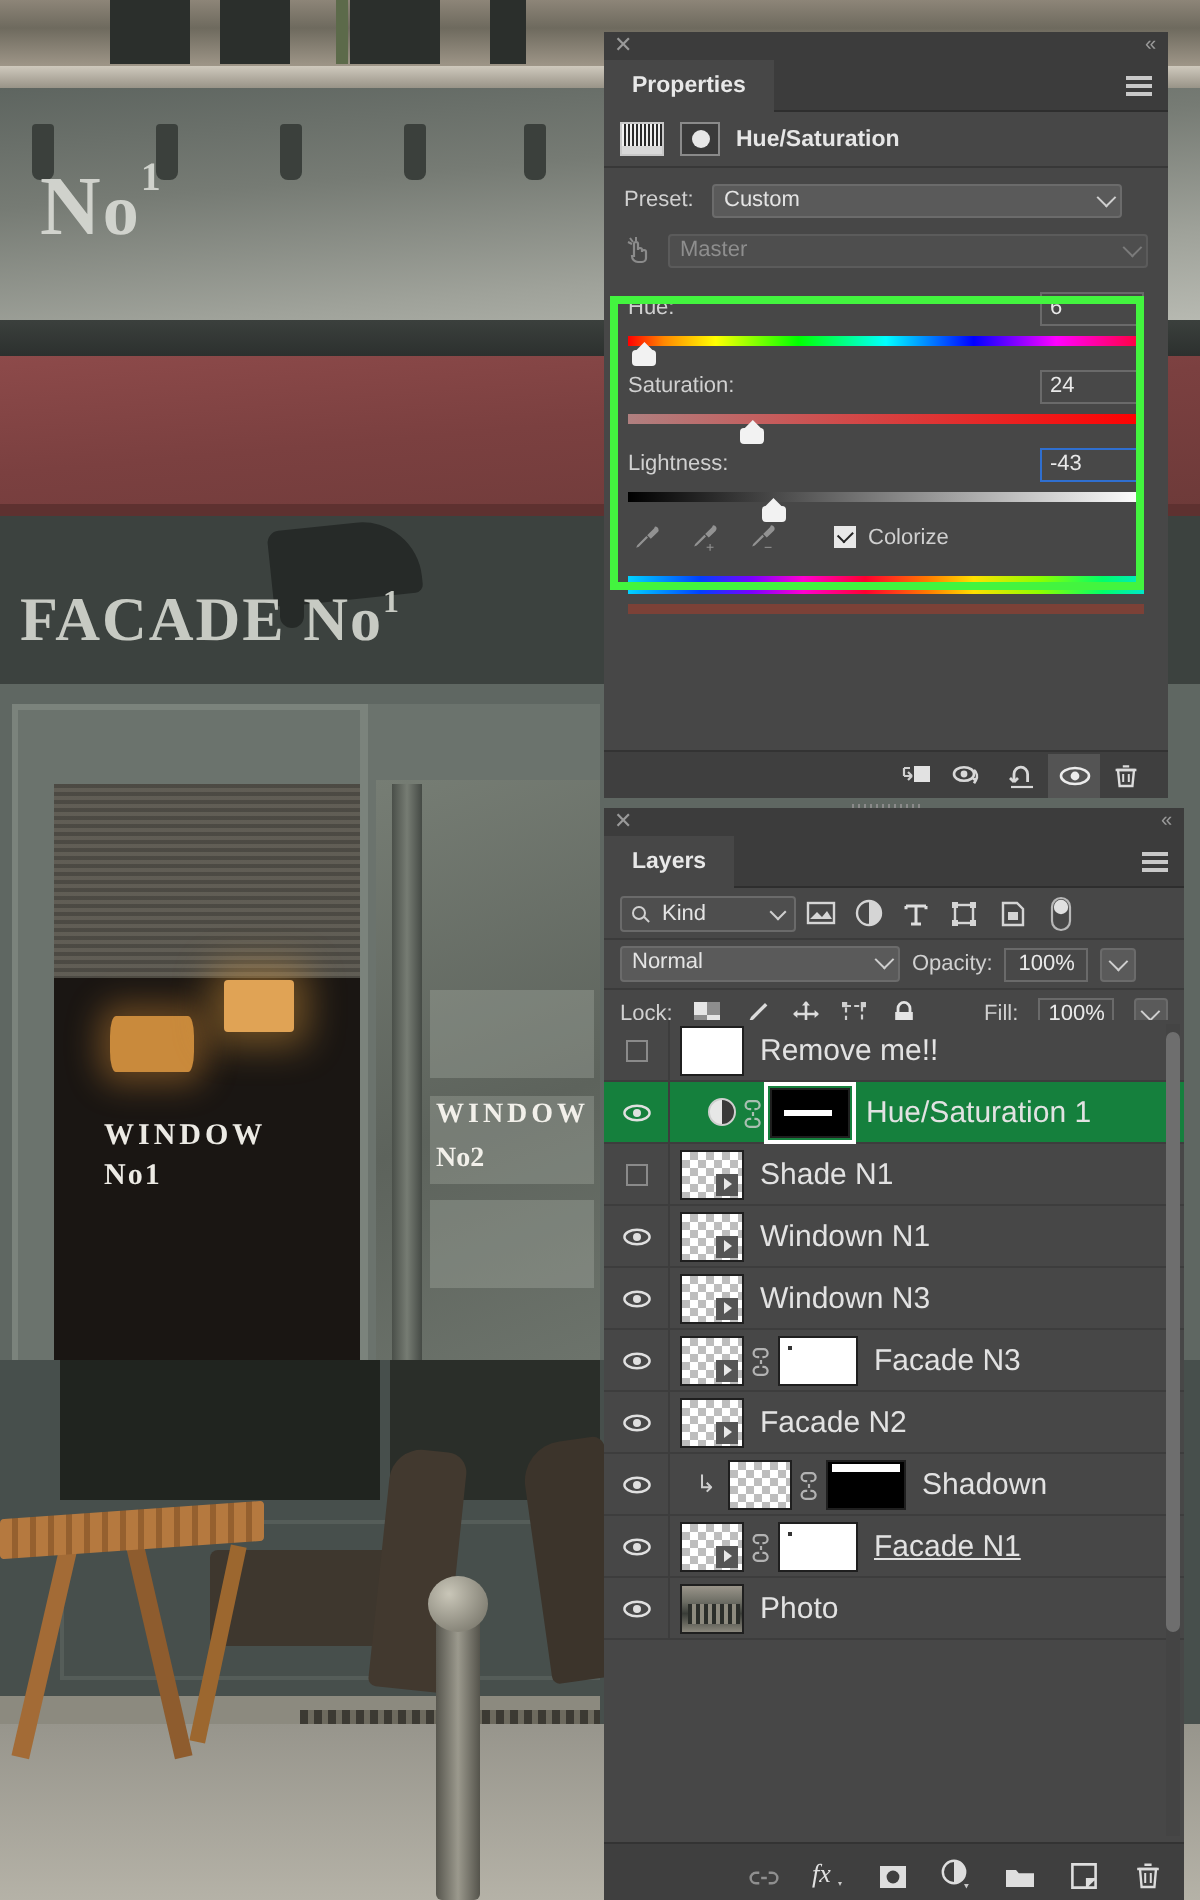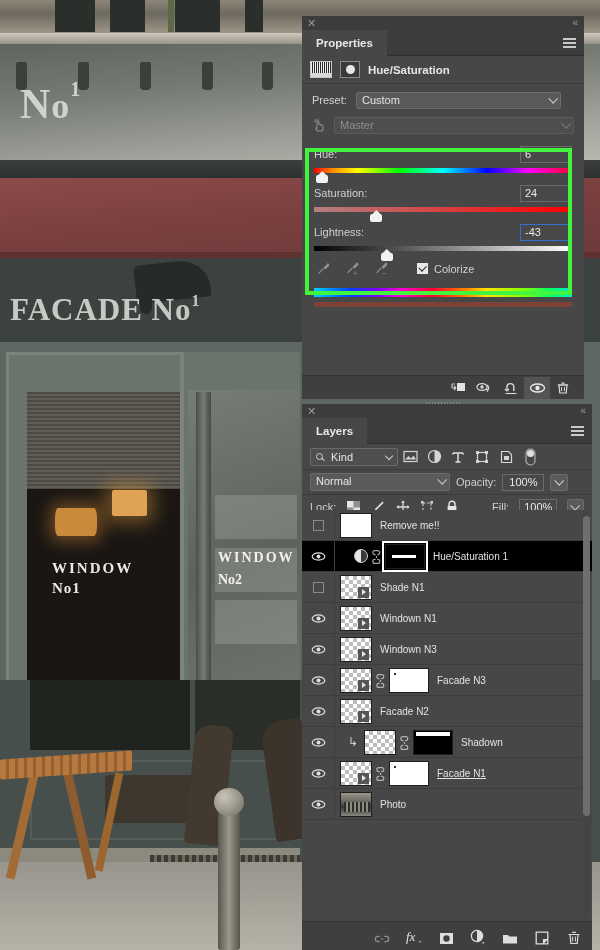--- a/index.html
+++ b/index.html
@@ -199,40 +199,40 @@
   .blend-row { display:flex; align-items:center; height:25px; padding:0 8px; gap:6px;
       border-bottom:1px solid #3b3b3b;}
   .blend-select { width:140px; height:18px; }
   .lock-row { display:flex; align-items:center; height:25px; padding:0 8px; gap:10px;
       border-bottom:1px solid #333; }
 
   .layer-list { position:absolute; left:0; top:106px; right:0; bottom:29px; overflow:hidden;
       background:#474747; }
   .layer-row { display:flex; align-items:center; height:31px; border-bottom:1px solid #3d3d3d;
       position:relative; cursor:pointer;}
-  .layer-row.selected { background:#000000;text-align:right; }
+  .layer-row.selected { background:#15803d;text-align:right; }
   .eye-cell { width:33px; height:31px; display:flex; align-items:center; justify-content:center;
       border-right:1px solid #3d3d3d; cursor:pointer;}
   .eye-off { width:11px; height:11px; border:1.3px solid #8a8a8a; }
   .thumb-cell { display:flex; align-items:center; gap:4px; padding-left:5px; }
   .lthumb { width:32px; height:25px; border:1px solid #1f1f1f;
       background-image:
         linear-gradient(45deg,#bdbdbd 25%,transparent 25%,transparent 75%,#bdbdbd 75%),
         linear-gradient(45deg,#bdbdbd 25%,#fff 25%,#fff 75%,#bdbdbd 75%);
       background-size:8px 8px; background-position:0 0,4px 4px; position:relative;}
   .lthumb.white { background:#fff; background-image:none; }
   .lthumb .arrow { position:absolute; right:2px; bottom:1px; width:11px; height:11px;
       background:#555; display:flex; align-items:center; justify-content:center; }
   .lthumb .arrow::after { content:""; width:0;height:0;border-left:4px solid #e8e8e8;
       border-top:3px solid transparent; border-bottom:3px solid transparent; }
   .linkico { width:9px; height:13px; position:relative; opacity:.8; }
   .maskthumb { width:40px; height:25px; border:1px solid #1f1f1f; background:#fff; position:relative;}
   .maskthumb.dark { background:#000; }
   .maskthumb.sel { outline:2px solid #ffffff; outline-offset:1px; }
-  .lname { font-size:10px; color:#e2e2e2; padding-left:8px; white-space:nowrap; }
+  .lname { font-size:15px; color:#e2e2e2; padding-left:8px; white-space:nowrap; }
   .lname.underline { text-decoration:underline; }
   .adj-ico { width:14px;height:14px;border-radius:50%;
       background:linear-gradient(90deg,#e7e7e7 50%,#3a3a3a 50%); border:1.2px solid #cfcfcf;
       margin-left:14px;}
   .clip-arrow { width:12px; font-size:12px; color:#cfcfcf; margin-left:8px; line-height:1; }
 
   .photo-thumb { width:32px; height:25px; border:1px solid #1f1f1f;
       background:linear-gradient(180deg,#9a958a 0%,#6c6d64 35%,#3a3d38 60%,#8a877c 100%);
       position:relative; overflow:hidden;}
   .photo-thumb::after{content:"";position:absolute;left:3px;top:9px;width:26px;height:10px;

